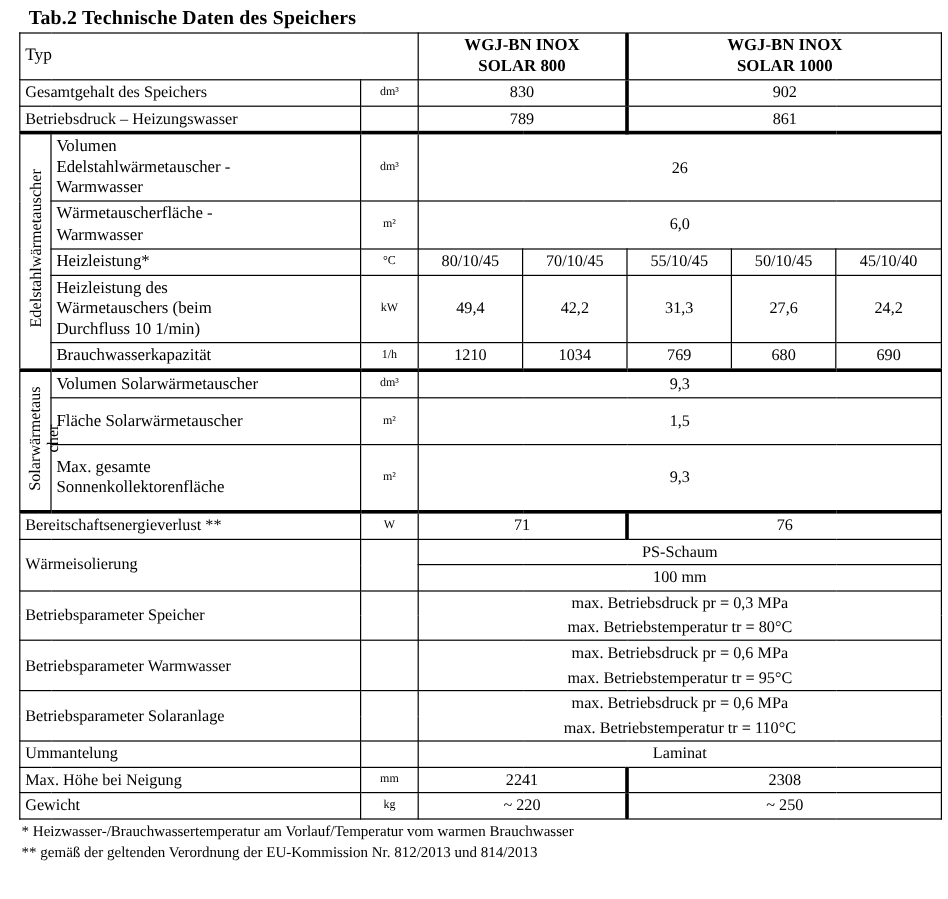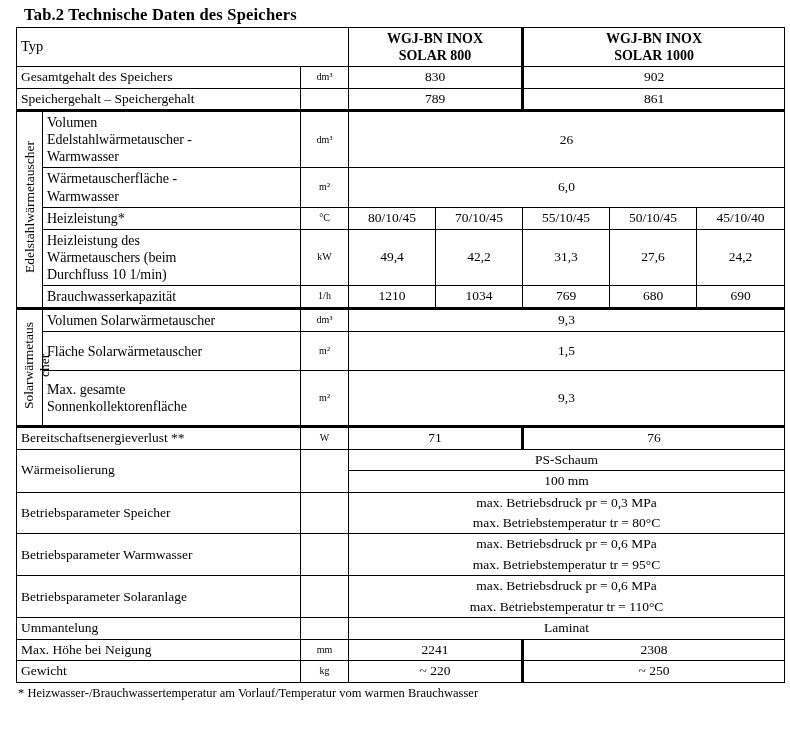--- a/index.html
+++ b/index.html
@@ -125,21 +125,21 @@
       </tr>
 
       <tr>
         <td class="rowlabel l" colspan="2">Gesamtgehalt des Speichers</td>
         <td class="unit">dm³</td>
         <td class="c thickright" colspan="2">830</td>
         <td class="c" colspan="3">902</td>
       </tr>
 
       <tr class="thickbottom">
-        <td class="rowlabel l thickbottom" colspan="2">Speichergehalt  – Speichergehalt</td>
+        <td class="rowlabel l thickbottom" colspan="2">Betriebsdruck  – Heizungswasser</td>
         <td class="unit thickbottom"></td>
         <td class="c thickright thickbottom" colspan="2">789</td>
         <td class="c thickbottom" colspan="3">861</td>
       </tr>
 
       <tr>
         <td class="vert thickbottom" rowspan="5">
           <span class="vtext">Edelstahlwärmetauscher</span>
         </td>
         <td class="rowlabel-indent l twoline">
@@ -279,15 +279,16 @@
         <td class="rowlabel l" colspan="2">Gewicht</td>
         <td class="unit">kg</td>
         <td class="c thickright" colspan="2">~ 220</td>
         <td class="c" colspan="3">~ 250</td>
       </tr>
     </tbody>
   </table>
 
   <div class="footnotes">
     <div>* Heizwasser-/Brauchwassertemperatur am Vorlauf/Temperatur vom warmen Brauchwasser</div>
+    <div>** gemäß der geltenden Verordnung der EU-Kommission Nr. 812/2013 und 814/2013</div>
   </div>
 
 </div>
 
 </body></html>

